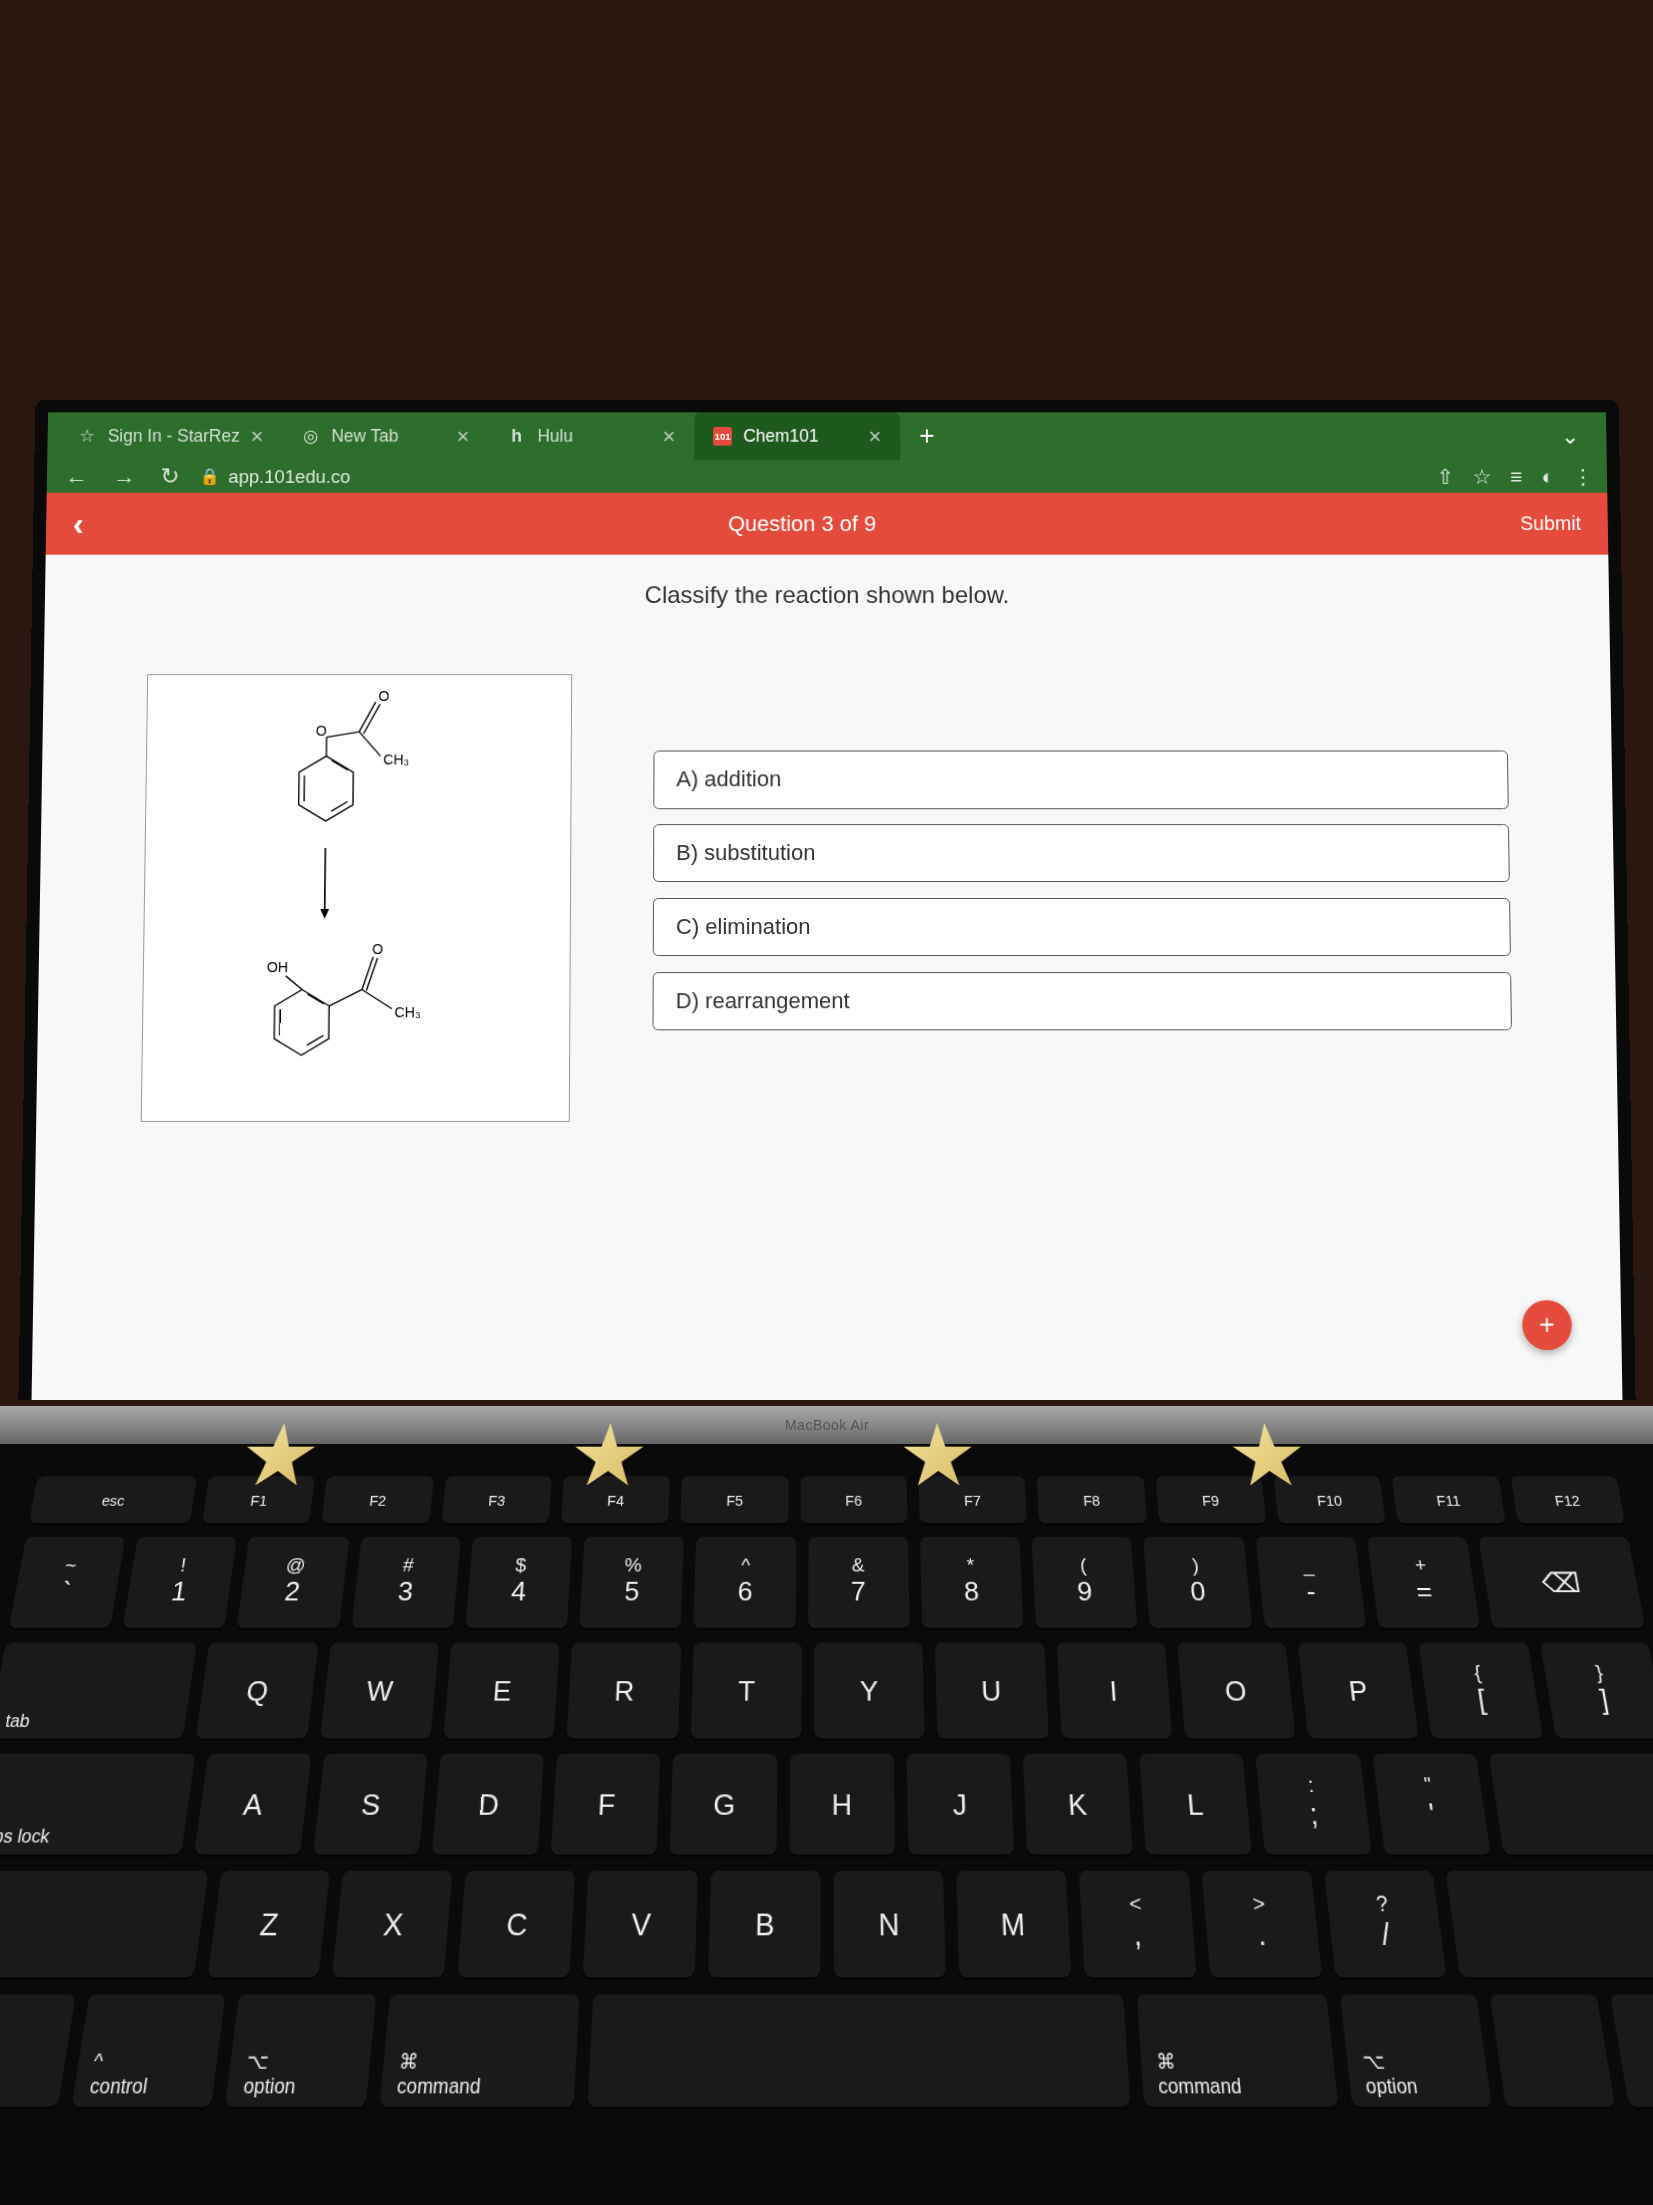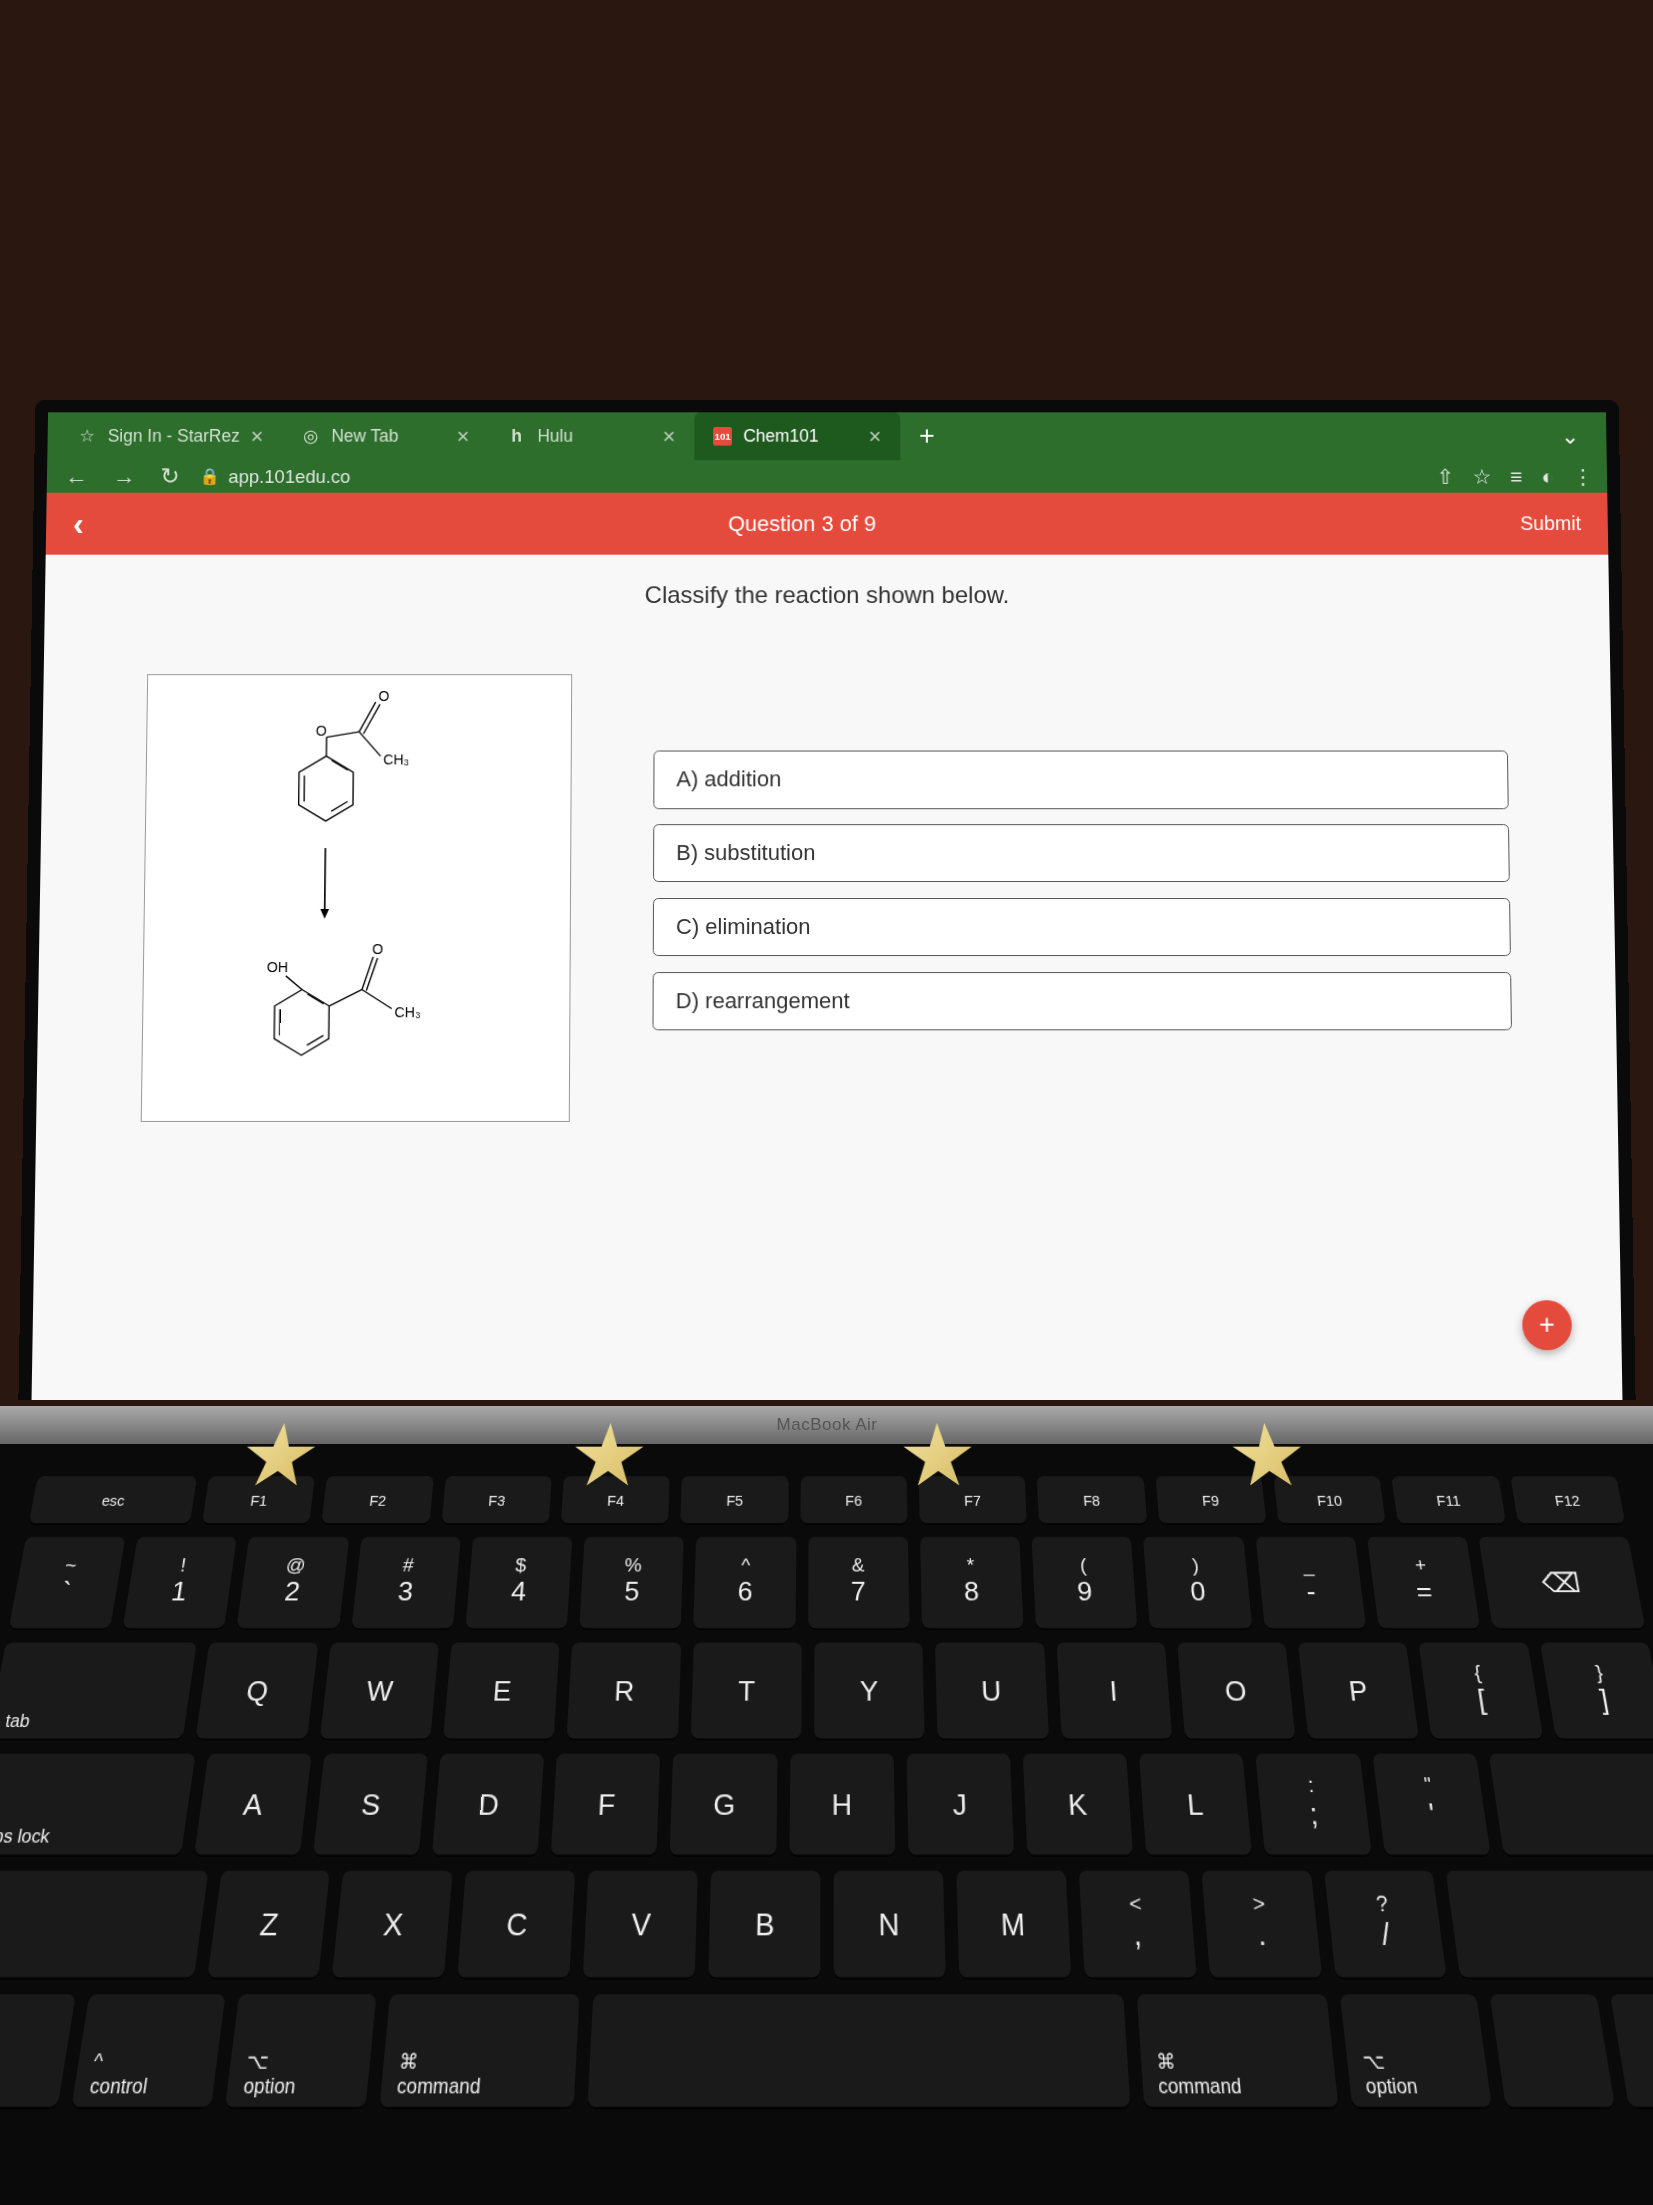--- a/index.html
+++ b/index.html
@@ -188,21 +188,21 @@
   }
   .laptop-hinge {
     position: absolute;
     top: 1406px;
     left: 0;
     right: 0;
     height: 38px;
     background: linear-gradient(#aaa, #888, #666);
     text-align: center;
     color: #555;
-    font-size: 17px;
+    font-size: 14px;
     line-height: 38px;
     letter-spacing: 0.5px;
   }
   .keyboard {
     position: absolute;
     top: 1444px;
     left: 0;
     right: 0;
     bottom: 0;
     background: #0a0a0a;

